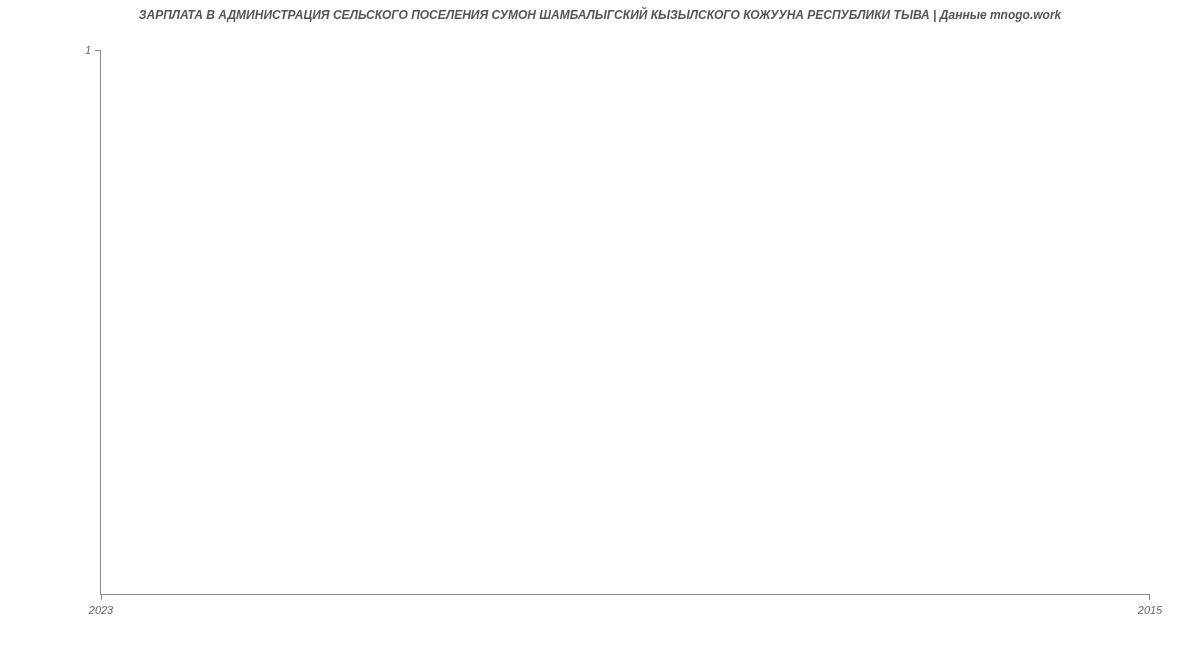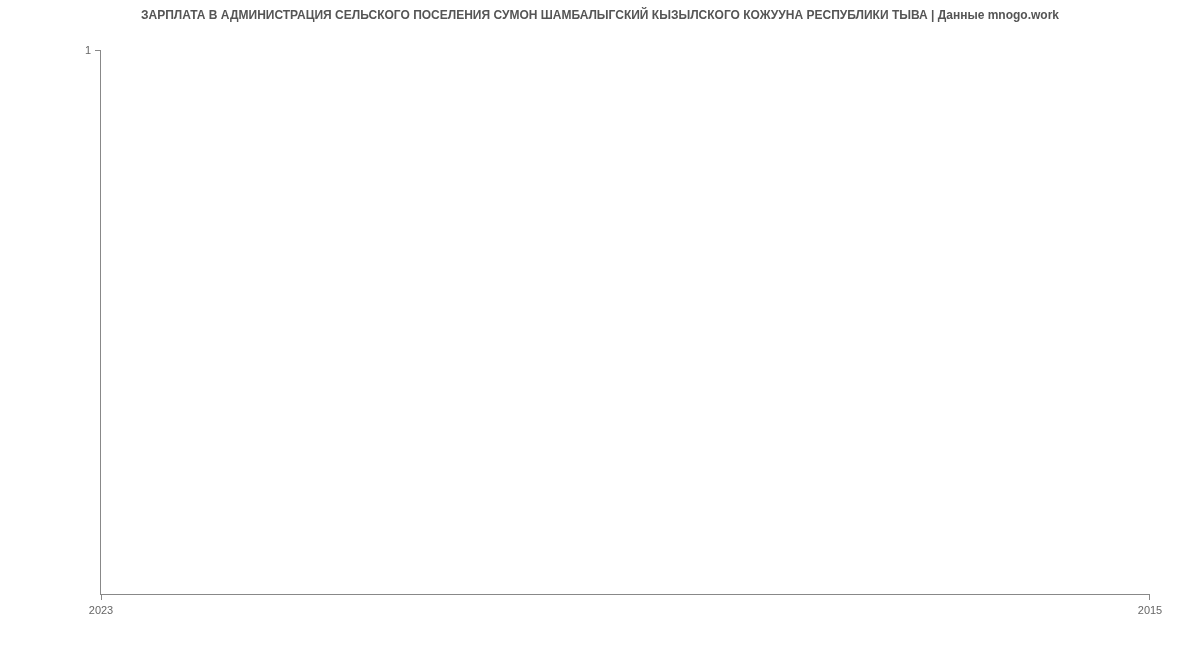--- a/index.html
+++ b/index.html
@@ -11,20 +11,21 @@
       width: 1200px;
       height: 650px;
       background: #ffffff;
       font-family: Arial, Helvetica, sans-serif;
       position: relative;
     }
     .chart-container {
       width: 100%;
       height: 100%;
       position: relative;
+      font-style: italic;
     }
     .chart-title {
       position: absolute;
       top: 8px;
       left: 50%;
       transform: translateX(-50%);
       font-size: 12px;
       font-weight: bold;
       color: #555;
       white-space: nowrap;

